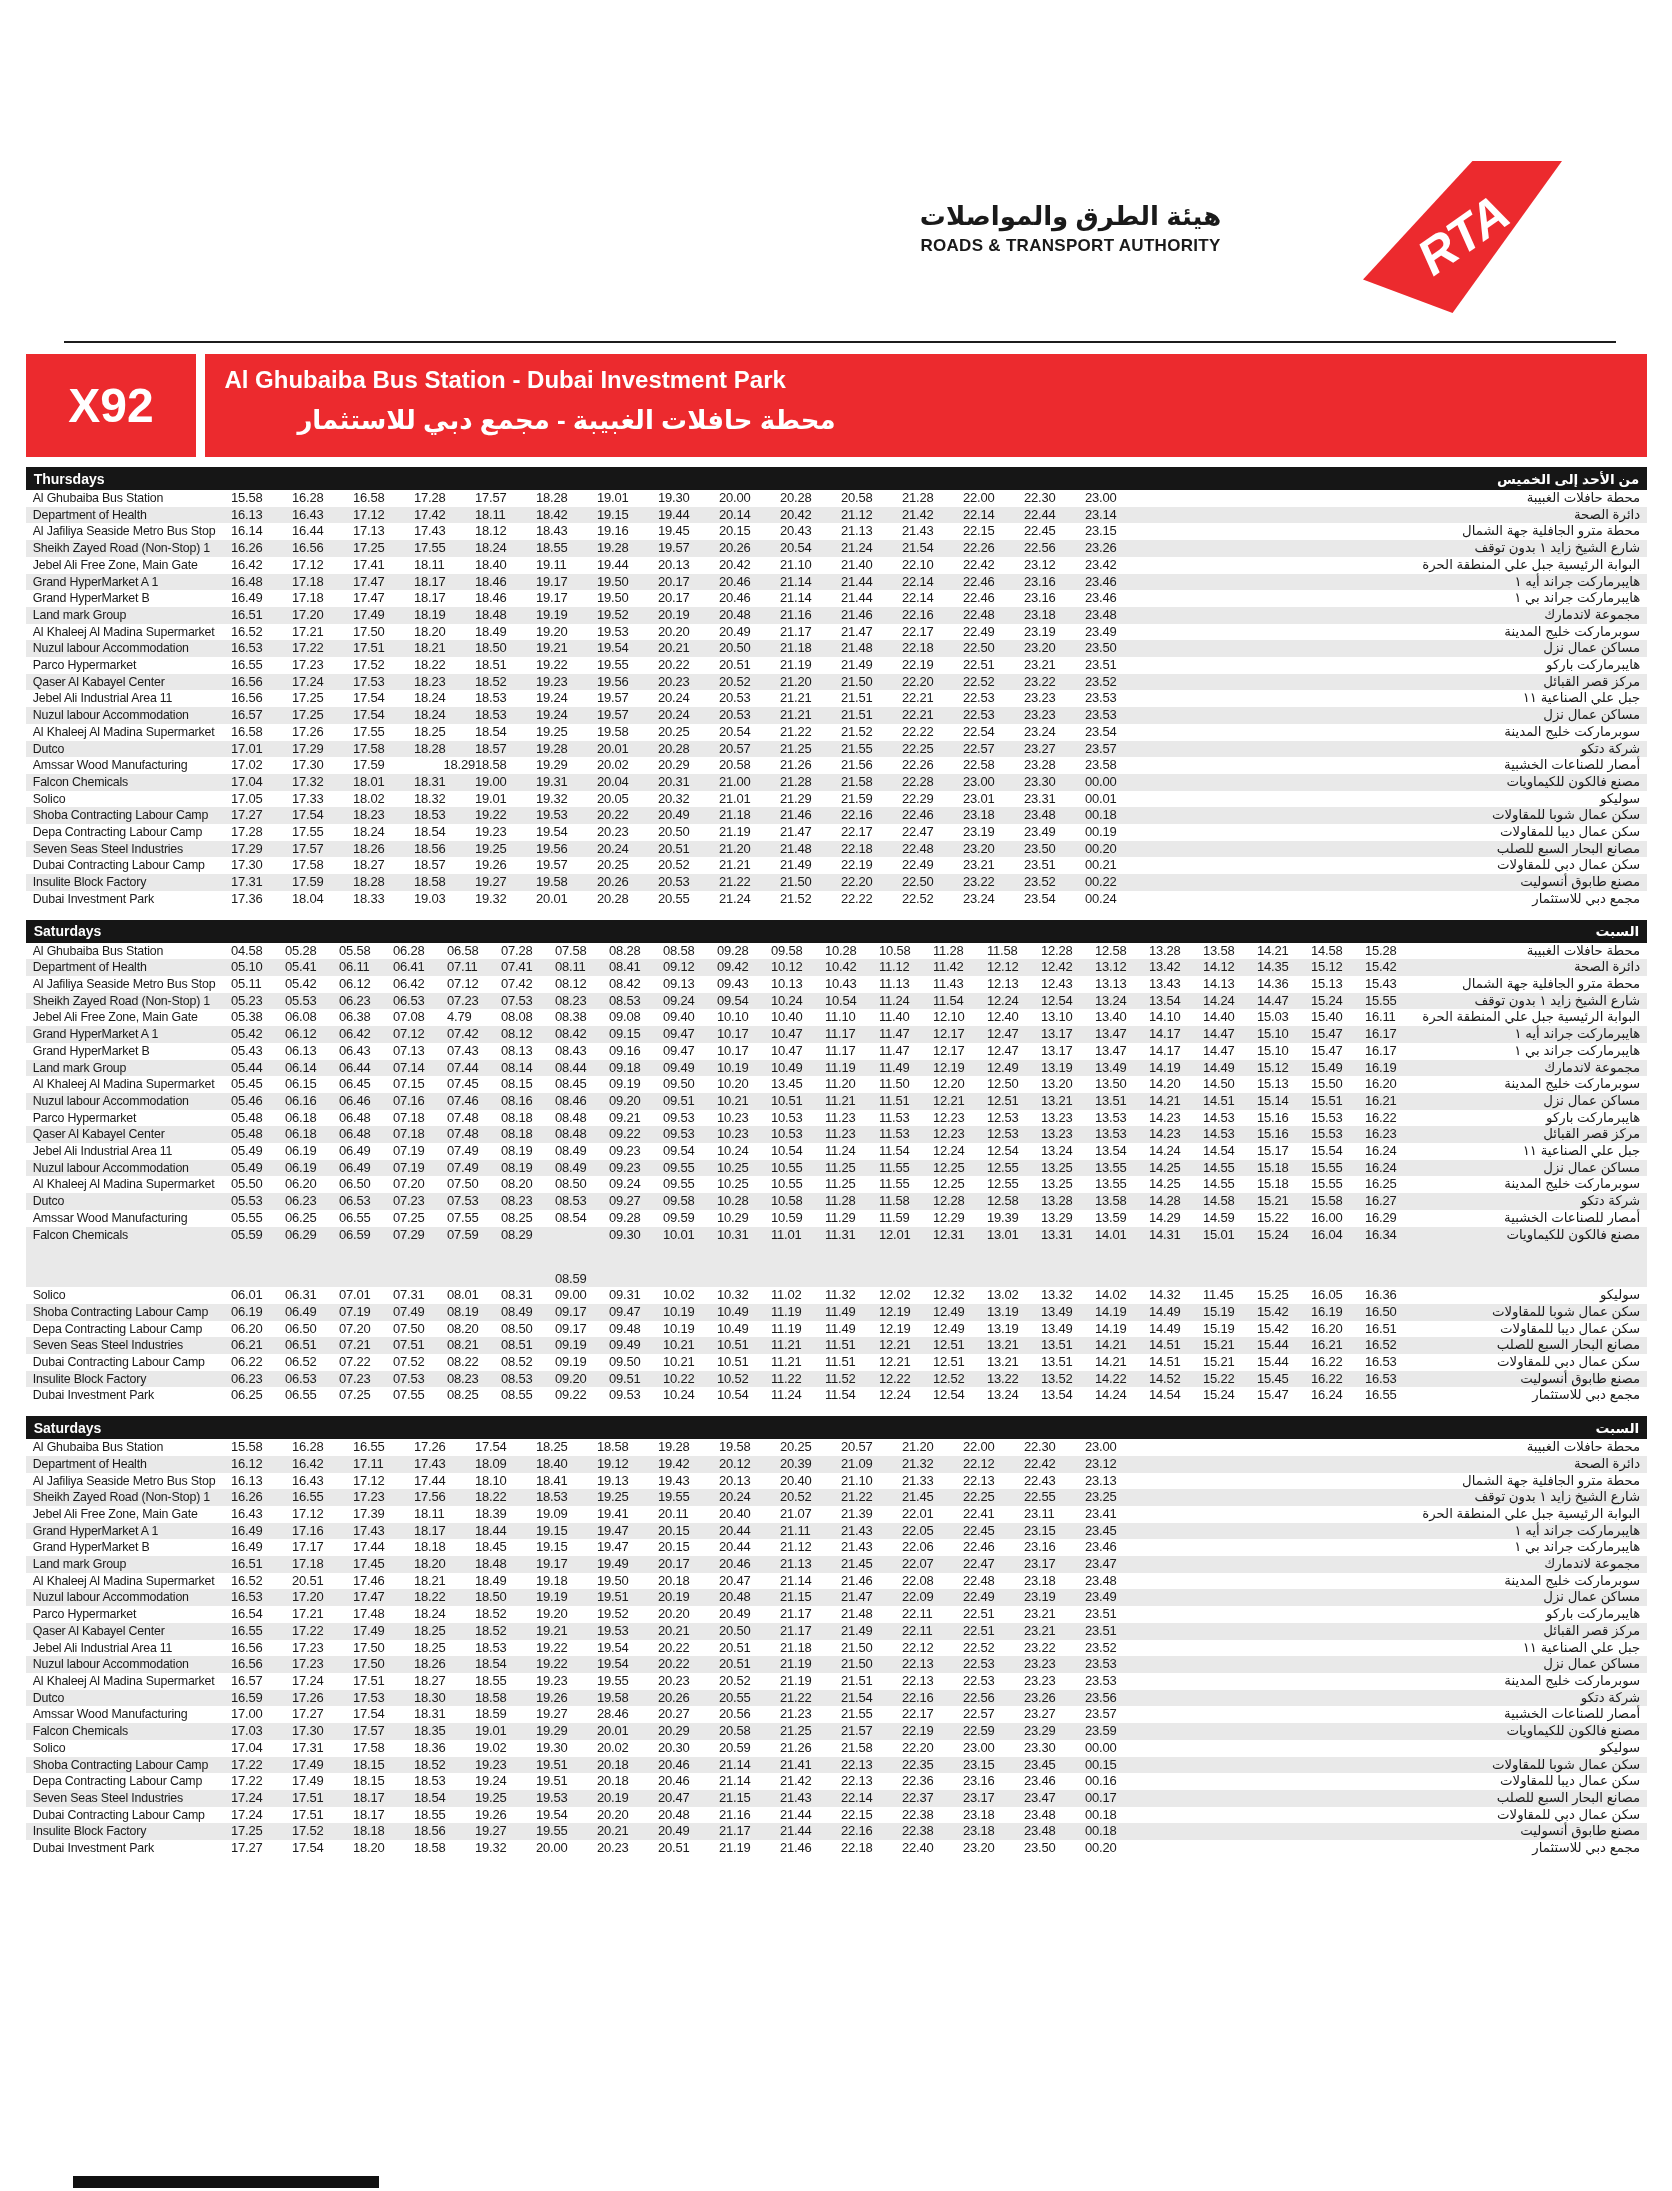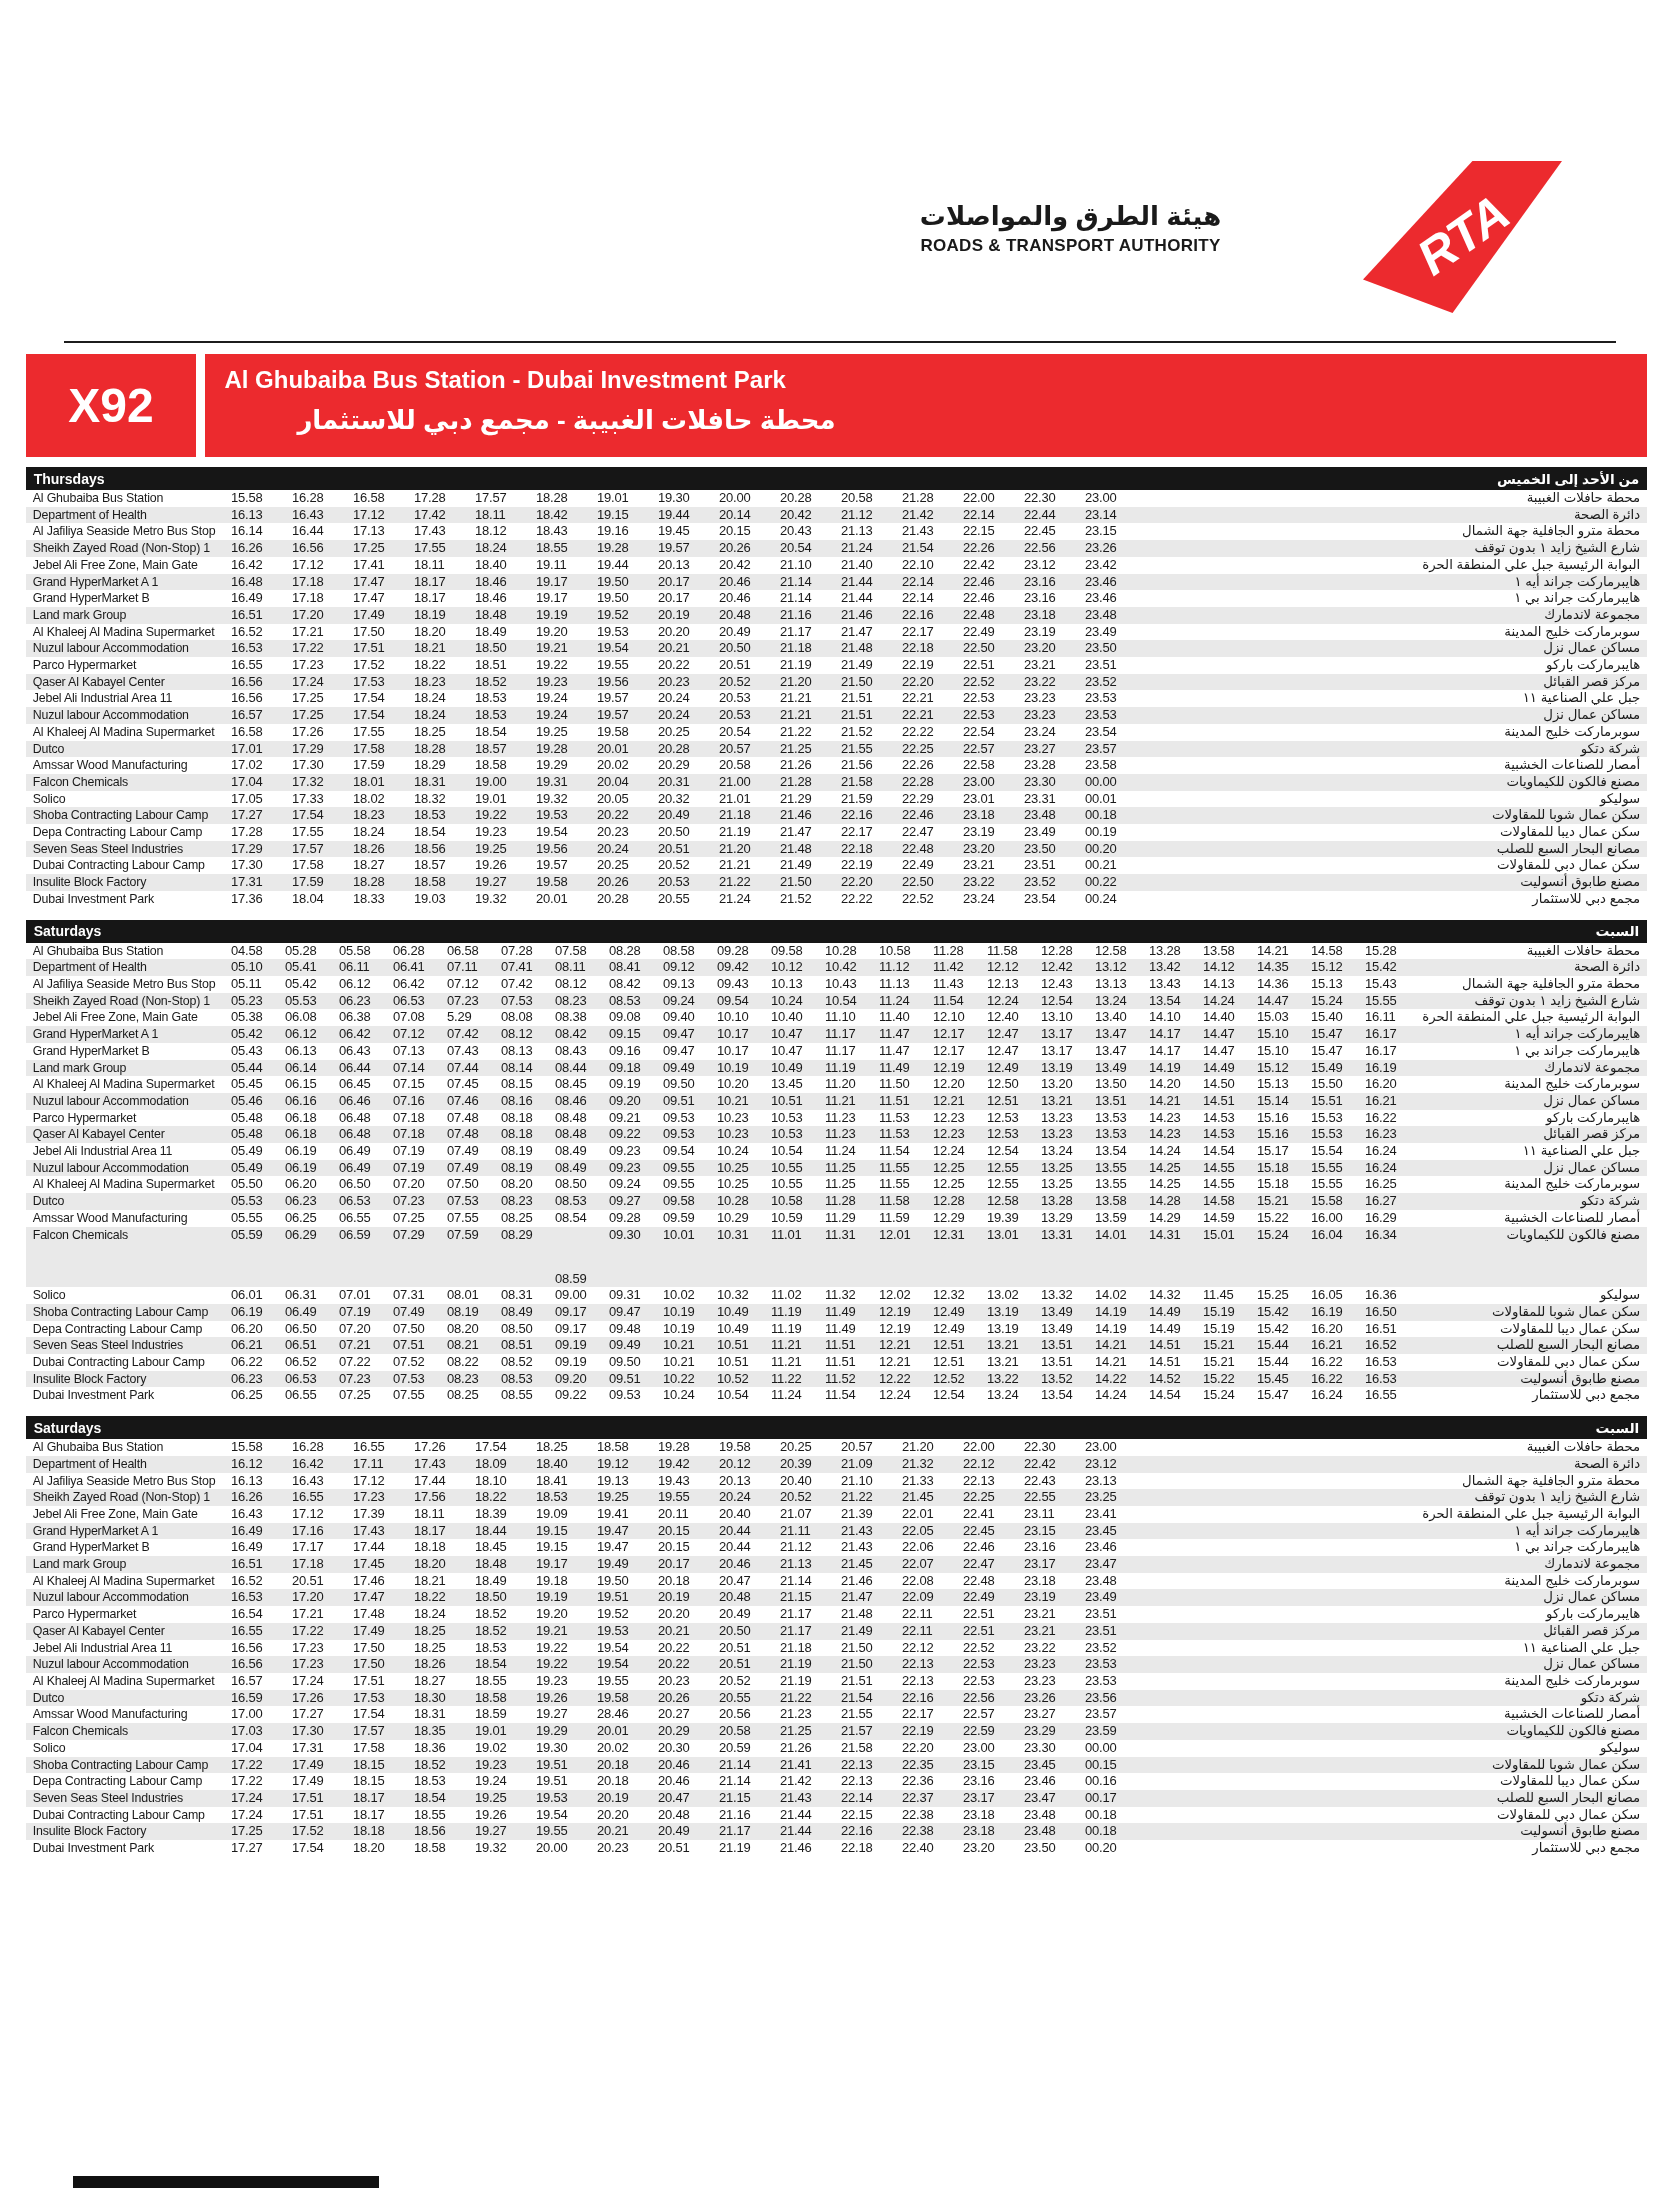--- a/index.html
+++ b/index.html
@@ -414,21 +414,21 @@
           <span class="cell" style="width: 61px;">23.57</span>
         </span>
         <span class="name-ar">شركة دتكو</span>
       </div>
       <div class="trow">
         <span class="name-en">Amssar Wood Manufacturing</span>
         <span class="times">
           <span class="cell" style="width: 61px;">17.02</span>
           <span class="cell" style="width: 61px;">17.30</span>
           <span class="cell" style="width: 61px;">17.59</span>
-          <span class="cell" style="width: 61px;">18.29</span>
+          <span class="cell" style="width: 61px; text-align: right;">18.29</span>
           <span class="cell" style="width: 61px;">18.58</span>
           <span class="cell" style="width: 61px;">19.29</span>
           <span class="cell" style="width: 61px;">20.02</span>
           <span class="cell" style="width: 61px;">20.29</span>
           <span class="cell" style="width: 61px;">20.58</span>
           <span class="cell" style="width: 61px;">21.26</span>
           <span class="cell" style="width: 61px;">21.56</span>
           <span class="cell" style="width: 61px;">22.26</span>
           <span class="cell" style="width: 61px;">22.58</span>
           <span class="cell" style="width: 61px;">23.28</span>
@@ -721,21 +721,21 @@
         </span>
         <span class="name-ar">شارع الشيخ زايد ١ بدون توقف</span>
       </div>
       <div class="trow">
         <span class="name-en">Jebel Ali Free Zone, Main Gate</span>
         <span class="times">
           <span class="cell" style="width: 54px;">05.38</span>
           <span class="cell" style="width: 54px;">06.08</span>
           <span class="cell" style="width: 54px;">06.38</span>
           <span class="cell" style="width: 54px;">07.08</span>
-          <span class="cell" style="width: 54px;">5.29</span>
+          <span class="cell" style="width: 54px;">4.79</span>
           <span class="cell" style="width: 54px;">08.08</span>
           <span class="cell" style="width: 54px;">08.38</span>
           <span class="cell" style="width: 54px;">09.08</span>
           <span class="cell" style="width: 54px;">09.40</span>
           <span class="cell" style="width: 54px;">10.10</span>
           <span class="cell" style="width: 54px;">10.40</span>
           <span class="cell" style="width: 54px;">11.10</span>
           <span class="cell" style="width: 54px;">11.40</span>
           <span class="cell" style="width: 54px;">12.10</span>
           <span class="cell" style="width: 54px;">12.40</span>

